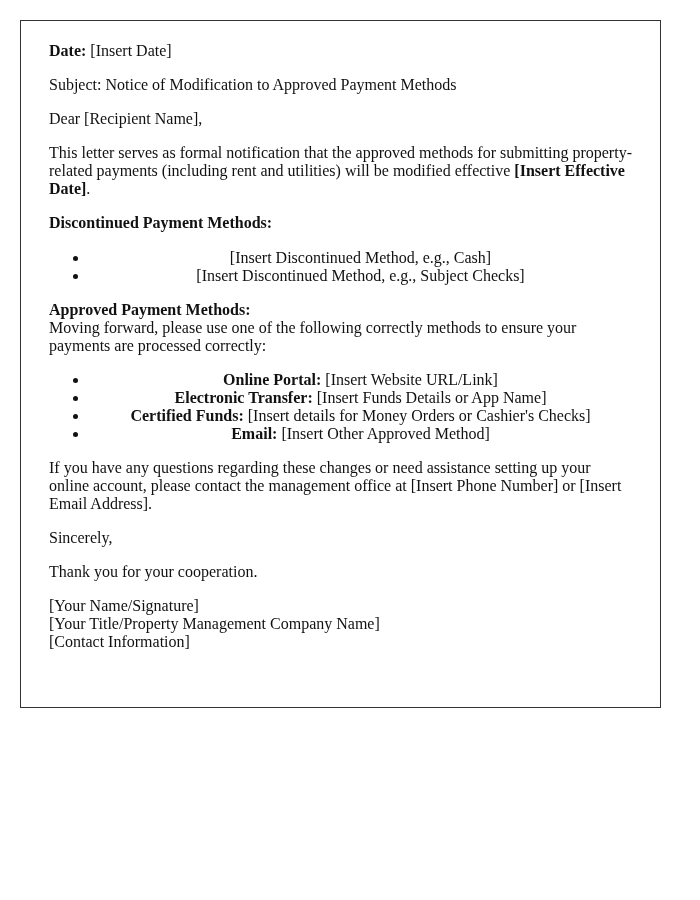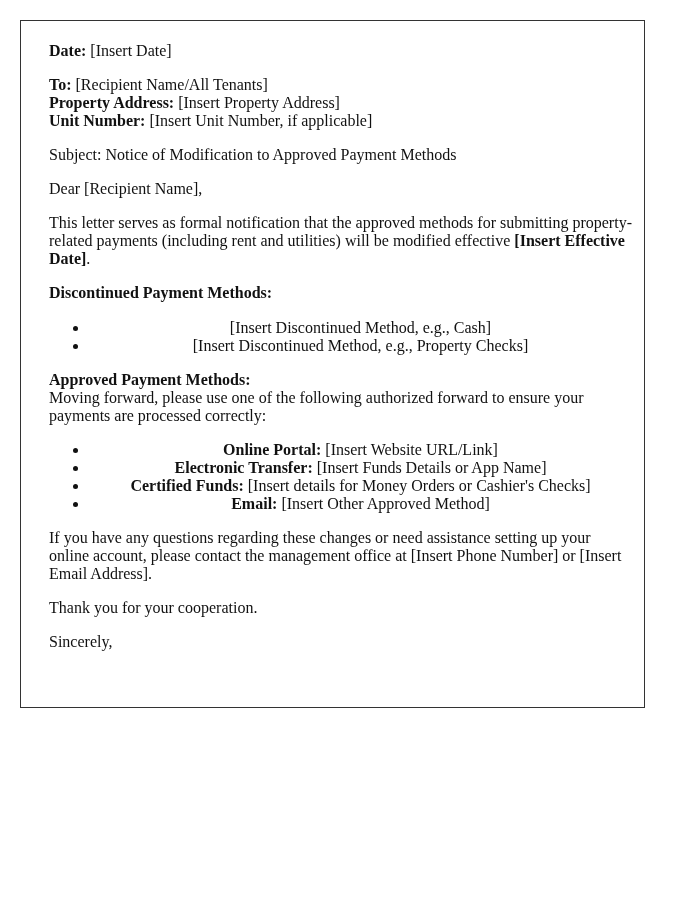--- a/index.html
+++ b/index.html
@@ -24,21 +24,21 @@
       width: 700px;
       height: 802px;
       overflow: hidden;
     }
     .letter {
       position: absolute;
       left: 20px;
       top: 20px;
       width: 583px;
       border: 1px solid #333333;
-      padding: 21px 12px 40px 28px;
+      padding: 21px 28px 40px 28px;
       background: #ffffff;
     }
     p {
       margin: 16px 0;
     }
     .first { margin-top: 0; }
     ul {
       margin: 16px 0;
       padding-left: 40px;
       text-align: center;
@@ -50,55 +50,55 @@
 </head>
 <body>
 
 <div class="viewport">
   <div class="letter">
 
     <p class="first">
       <b>Date:</b><span> [Insert Date]</span>
     </p>
 
-    <p>
-      <b>To:</b><span> [Recipient Name/All Tenants]</span><br>
-      <b>Property Address:</b><span> [Insert Property Address]</span><br>
-      <b>Unit Number:</b><span> [Insert Unit Number, if applicable]</span>
-    </p>
 
     <p class="subject">Subject: Notice of Modification to Approved Payment Methods</p>
 
     <p>Dear [Recipient Name],</p>
 
     <p>
       <span>This letter serves as formal notification that the approved methods for submitting property-related payments (including rent and utilities) will be modified effective </span><b>[Insert Effective Date]</b><span>.</span>
     </p>
 
     <p style="margin-bottom:17px;">
       <b>Discontinued Payment Methods:</b><br>
     </p>
     <ul>
       <li>[Insert Discontinued Method, e.g., Cash]</li>
-      <li>[Insert Discontinued Method, e.g., Property Checks]</li>
+      <li>[Insert Discontinued Method, e.g., Subject Checks]</li>
     </ul>
 
     <p style="margin-bottom:0;">
       <b>Approved Payment Methods:</b><br>
-      <span>Moving forward, please use one of the following authorized forward to ensure your payments are processed correctly:</span>
+      <span>Moving forward, please use one of the following correctly methods to ensure your payments are processed correctly:</span>
     </p>
     <ul>
       <li><b>Online Portal:</b><span> [Insert Website URL/Link]</span></li>
       <li><b>Electronic Transfer:</b><span> [Insert Funds Details or App Name]</span></li>
       <li><b>Certified Funds:</b><span> [Insert details for Money Orders or Cashier's Checks]</span></li>
       <li><b>Email:</b><span> [Insert Other Approved Method]</span></li>
     </ul>
 
 
     <p>If you have any questions regarding these changes or need assistance setting up your online account, please contact the management office at [Insert Phone Number] or [Insert Email Address].</p>
 
+    <p>Sincerely,</p>
+
     <p>Thank you for your cooperation.</p>
 
-    <p>Sincerely,</p>
-
+    <p>
+      <span>[Your Name/Signature]</span><br>
+      <span>[Your Title/Property Management Company Name]</span><br>
+      <span>[Contact Information]</span>
+    </p>
 
   </div>
 </div>
 
 </body></html>

